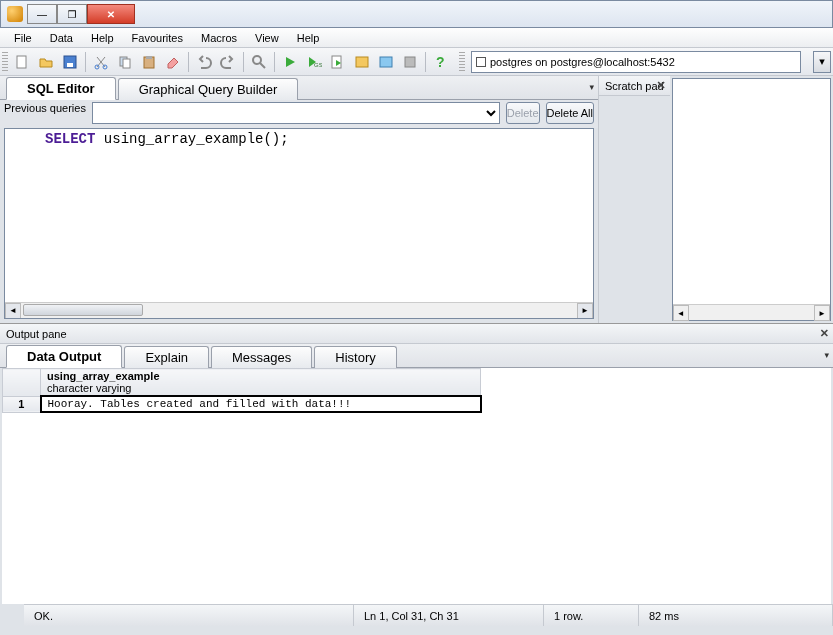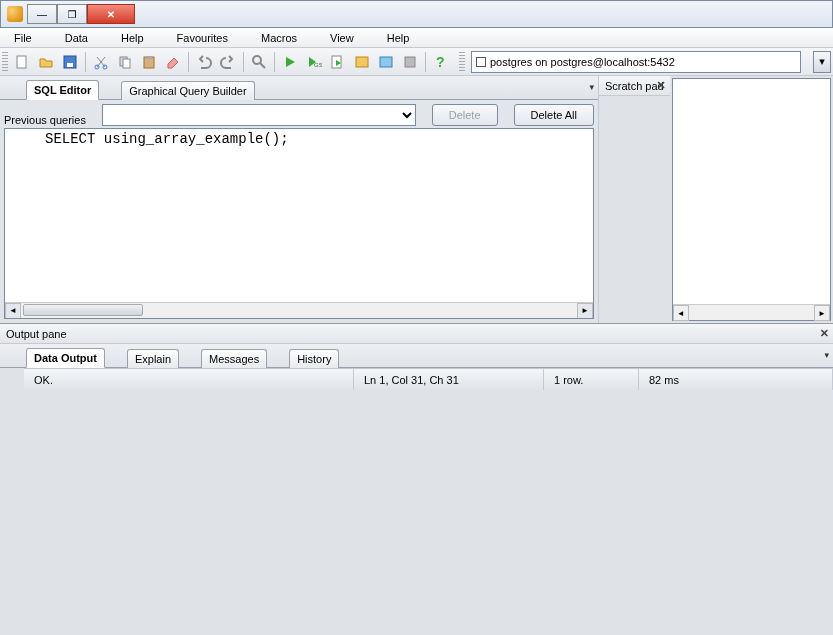--- a/index.html
+++ b/index.html
@@ -7,59 +7,59 @@
   
   
   .titlebar { height: 28px; background: linear-gradient(#f0f4fa, #dde5f0); border: 1px solid #7a8aa0; display: flex; align-items: center; padding: 0 2px 0 6px; }
   .titlebar .icon { width: 16px; height: 16px; margin-right: 4px; background: radial-gradient(circle at 30% 30%, #ffd070, #d08000); border-radius: 3px; }
   .titlebar .title { flex: 1; color: #222; font-size: 12px; }
   .winbtns { display: flex; gap: 0; }
   .winbtn { width: 30px; height: 20px; border: 1px solid #888; background: linear-gradient(#f6f8fb,#dde4ee); display:flex; align-items:center; justify-content:center; font-size:10px; }
   .winbtn.close { width: 48px; background: linear-gradient(#f48a7e,#d43d28); color:#fff; border-color:#a03020; font-weight:bold; }
   
   
-  .menubar { height: 20px; background: linear-gradient(#fefefe,#eceef1); border-bottom:1px solid #c5c9d0; display:flex; align-items:center; padding:0 6px; gap:17px; }
+  .menubar { height: 20px; background: linear-gradient(#fefefe,#eceef1); border-bottom:1px solid #c5c9d0; display:flex; align-items:center; padding:0 6px; gap:2px; }
   .menubar span { padding: 2px 8px; cursor: default; }
   
   
   .toolbar-row { display:flex; align-items:center; background: linear-gradient(#f6f7f9,#e4e7ec); border-bottom:1px solid #c5c9d0; height:28px; padding:0 2px; }
   .grip { width:6px; height:20px; margin-right:2px; background: repeating-linear-gradient(#aaa 0, #aaa 1px, transparent 1px, transparent 3px); }
   .tbtn { width:22px; height:22px; margin:0 1px; display:flex; align-items:center; justify-content:center; border:1px solid transparent; }
   .tsep { width:1px; height:20px; background:#b8bcc4; margin:0 3px; }
   .conn-select { flex:1; display:flex; align-items:center; margin-left:4px; }
   .conn-select .cs-box { flex:1; height:22px; border:1px solid #7a8aa0; background:#fff; display:flex; align-items:center; padding:0 4px; margin-right:12px; }
   .conn-select .cs-arrow { width:18px; height:22px; border:1px solid #7a8aa0; border-left:1px solid #7a8aa0; background:linear-gradient(#f6f7f9,#d8dce2); display:flex;align-items:center;justify-content:center; }
   .sq { width:10px; height:10px; border:1px solid #555; margin-right:4px; }
   
   
   .main-area { display:flex; height: 247px; }
   .editor-col { flex:1; display:flex; flex-direction:column; border-right:1px solid #c5c9d0; }
   .scratch-col { width:234px; display:flex; flex-direction:row; }
   
   
   .tabstrip { height:24px; display:flex; align-items:flex-end; background: linear-gradient(#eef0f3,#e0e3e8); border-bottom:1px solid #9aa0ab; padding-left:6px; position:relative; }
-  .tab { padding:3px 7px; border:1px solid #9aa0ab; border-bottom:none; background:linear-gradient(#fdfdfd,#e7eaee); margin-right:2px; border-radius:3px 3px 0 0; font-size:11px; position:relative; top:1px; cursor:default;margin-left:20px;}
+  .tab { padding:3px 20px; border:1px solid #9aa0ab; border-bottom:none; background:linear-gradient(#fdfdfd,#e7eaee); margin-right:2px; border-radius:3px 3px 0 0; font-size:13px; position:relative; top:1px; cursor:default;}
   .tab.active { background:#fff; font-weight:bold; z-index:2; border-bottom:1px solid #fff;}
   .tabstrip .drop { position:absolute; right:4px; top:6px; font-size:9px; color:#333; }
   
   .pane-header { height:20px; background:linear-gradient(#f4f6f8,#e2e5ea); border-bottom:1px solid #c5c9d0; display:flex; align-items:center; padding:0 6px; font-size:11px; position:relative;}
   .pane-header .x { position:absolute; right:4px; font-weight:bold; color:#444; cursor:default;}
   
   
-  .prevq { height:28px; display:flex; align-items:flex-end; padding:2px 4px; gap:16px; background:#e2e5ea;}
+  .prevq { height:28px; display:flex; align-items:flex-start; padding:2px 4px; gap:6px; background:#e2e5ea;}
   .prevq label { font-size:11px; }
   .prevq select { flex:1; height:22px; border:1px solid #7a8aa0; background:#fff; }
-  .btn { height:22px; padding:0 16px; border:1px solid #7a8aa0; background:linear-gradient(#f8f9fb,#e3e7ec); border-radius:3px; font-size:11px; cursor:default;}
+  .btn { height:22px; padding:0 0; border:1px solid #7a8aa0; background:linear-gradient(#f8f9fb,#e3e7ec); border-radius:3px; font-size:11px; cursor:default;}
   .btn:disabled { color:#9aa0ab; }
   
   
   .editor { flex:1; background:#fff; border:1px solid #7a8aa0; margin:0 4px 4px 4px; display:flex; overflow:hidden; position:relative;}
   .gutter { width:40px; background:#fff; }
   .code { flex:1; padding:2px 0; font-family:"Courier New",monospace; font-size:14px; white-space:pre; }
-  .kw { color:#000000; font-weight:normal; }
+  .kw { color:#4c1d95; font-weight:bold; }
   .hscroll { position:absolute; bottom:0; left:0; right:0; height:16px; background:#f0f0f0; border-top:1px solid #ccc; display:flex; align-items:center;}
   .hscroll .ar { width:16px; height:16px; background:#e4e7ec; border:1px solid #bbb; display:flex;align-items:center;justify-content:center;font-size:8px;}
   .hscroll .track { flex:1; height:16px; position:relative;}
   .hscroll .thumb { position:absolute; left:2px; top:1px; width:120px; height:12px; background:linear-gradient(#f0f2f5,#d0d5dc); border:1px solid #aaa; border-radius:2px;}
   
   .scratch-body { flex:1; background:#fff; border:1px solid #7a8aa0; margin:2px; position:relative;}
   .scratch-body .hs { position:absolute; bottom:0; left:0; right:0; height:16px; background:#f0f0f0; border-top:1px solid #ccc; display:flex;}
   .scratch-body .hs .ar { width:16px; height:16px; border:1px solid #bbb; font-size:8px; display:flex;align-items:center;justify-content:center;}
   .scratch-body .hs .tk { flex:1;}
   
@@ -260,20 +260,37 @@
     <span>Output pane</span>
     <span class="x">✕</span>
   </div>
   <div class="tabstrip">
     <div class="tab active">Data Output</div>
     <div class="tab">Explain</div>
     <div class="tab">Messages</div>
     <div class="tab">History</div>
     <div class="drop">▾</div>
   </div>
+  <div class="output-grid">
+    <table class="grid">
+      <tbody>
+          <tr>
+        <th class="rownum"></th>
+        <th>
+          <div>using_array_example</div>
+          <div style="font-weight:normal">character varying</div>
+        </th>
+      </tr>
+      <tr>
+        <td class="rownum">1</td>
+        <td class="cell">Hooray. Tables created and filled with data!!!</td>
+      </tr>
+    </tbody>
+      </table>
+  </div>
 </div>
 
 <div class="statusbar">
   <div class="cell" style="width:330px">OK.</div>
   <div class="cell" style="width:190px">Ln 1, Col 31, Ch 31</div>
   <div class="cell" style="width:95px">1 row.</div>
   <div class="cell spacer">82 ms</div>
 </div>
 
 </body></html>

